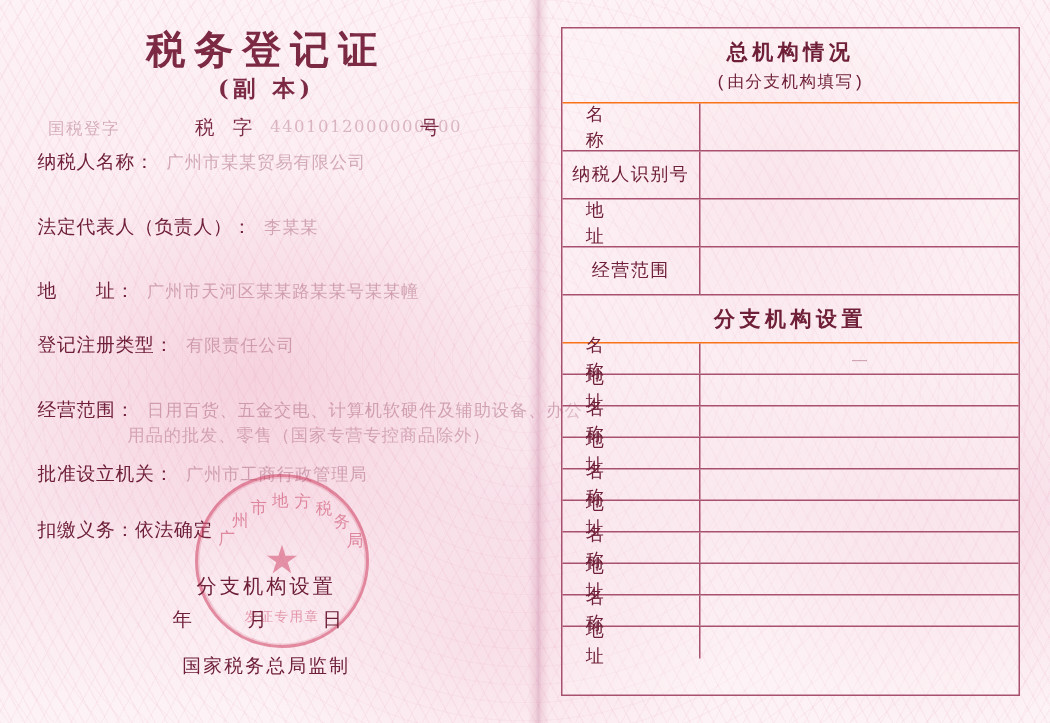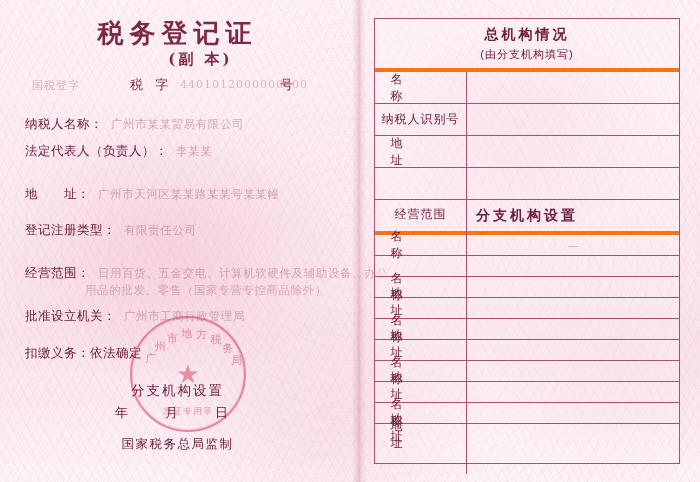--- a/index.html
+++ b/index.html
@@ -72,21 +72,20 @@
     position: absolute;
     top: 50px;
     left: 0;
     width: 355px;
     text-align: center;
     font-family: "DejaVu Serif", serif;
     font-size: 15px;
     font-weight: bold;
     letter-spacing: 3px;
     color: #7c2a44;
-    padding-left: 23px;
   }
   .code-line {
     position: absolute;
     top: 76px;
     left: 30px;
     width: 310px;
     height: 18px;
     font-family: "DejaVu Serif", serif;
     font-size: 13px;
     color: #7c2a44;
@@ -270,59 +269,59 @@
     font-family: "DejaVu Serif", serif;
     font-size: 11px;
     color: rgba(150,70,100,0.45);
     display: flex;
     align-items: center;
     padding: 0 8px;
   }
   .theader {
     display: block;
     text-align: center;
-    font-family: Liberation Sans, sans-serif;
-    color: #6f2038;
-    border-bottom: 4px solid #f97316;
+    font-family: Liberation Mono, monospace;
+    color: #6f2038;
+    border-bottom: 1px solid #f97316;
     padding: 7px 0 6px;
     box-sizing: border-box;
   }
   .theader .h1 {
     display: block;
     font-size: 14px;
     font-weight: bold;
     letter-spacing: 3px;
   }
   .theader .h2 {
     display: block;
     font-size: 11px;
     margin-top: 3px;
     letter-spacing: 1px;
   }
-  .group-sep { border-bottom: 1.2px solid #a8506f; flex-direction: column; }
+  .group-sep { border-bottom: 1.2px solid #a8506f; }
 </style>
 </head>
 <body>
 
 <div id="page">
   <div class="paper"></div>
   <div class="fold"></div>
 
   <div class="left-page">
     <div class="doc-title">税务登记证</div>
     <div class="doc-subtitle">(副 本)</div>
 
     <div class="code-line">
       <span class="faded">国税登字</span>
       <span class="faded2">4401012000000000</span>
       <span class="tax-char">税 字</span>
       <span class="num-char">号</span>
     </div>
 
-    <div class="field" style="top:116px">
+    <div class="field" style="top:100px">
       <span class="lbl">纳税人名称：</span>
       <span class="val">广州市某某贸易有限公司</span>
     </div>
 
     <div class="field" style="top:143px">
       <span class="lbl">法定代表人（负责人）：</span>
       <span class="val">李某某</span>
     </div>
 
     <div class="field" style="top:186px">

